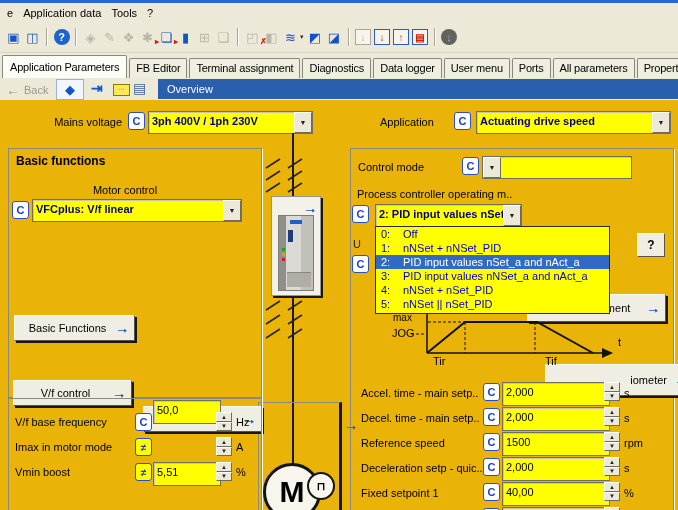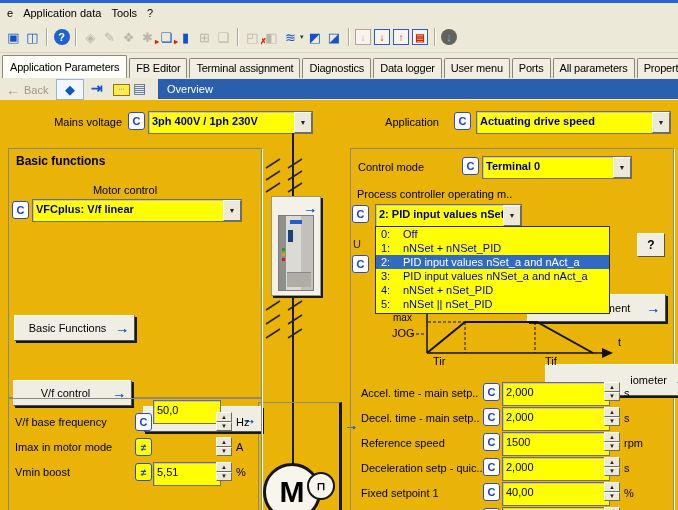--- a/index.html
+++ b/index.html
@@ -195,21 +195,21 @@
   </div>
 
   <div id="content">
 
     <span class="abs" style="left:30px;top:16px;width:92px;text-align:right">Mains voltage</span>
     <span class="cbadge abs" style="left:128px;top:12px">C</span>
     <div class="combo abs" style="left:148px;top:11px;width:163px;height:21px">
       <span class="val">3ph 400V / 1ph 230V</span>
       <span class="drop">▼</span>
     </div>
-    <span class="abs" style="left:380px;top:16px;width:64px;text-align:center">Application</span>
+    <span class="abs" style="left:380px;top:16px;width:64px;text-align:left">Application</span>
     <span class="cbadge abs" style="left:454px;top:12px">C</span>
     <div class="combo abs" style="left:476px;top:11px;width:193px;height:21px">
       <span class="val">Actuating drive speed</span>
       <span class="drop">▼</span>
     </div>
 
     <div class="vline"></div>
     <svg class="abs" style="left:262px;top:56px" width="48" height="40">
       <g stroke="#222" stroke-width="1.5">
         <line x1="4" y1="12" x2="18" y2="3"></line>
@@ -297,21 +297,20 @@
       <span>▲</span>
       <span>▼</span>
     </div>
     <span class="abs" style="left:236px;top:366px">%</span>
 
     <div class="gbox abs" style="left:350px;top:48px;width:322px;height:363px"></div>
 
     <span class="abs" style="left:358px;top:61px">Control mode</span>
     <span class="cbadge abs" style="left:462px;top:57px">C</span>
     <div class="combo abs" style="left:482px;top:56px;width:148px;height:21px">
-      <span class="val">Terminal 0</span>
       <span class="drop">▼</span>
     </div>
     <div class="btn helpbtn abs" style="left:637px;top:55px;width:26px;height:22px">
       <span>?</span>
     </div>
 
     <span class="abs" style="left:357px;top:88px">Process controller operating m..</span>
     <span class="cbadge abs" style="left:352px;top:105px">C</span>
     <div class="combo abs" style="left:375px;top:104px;width:145px;height:21px">
       <span class="val">2: PID input values nSet</span>

